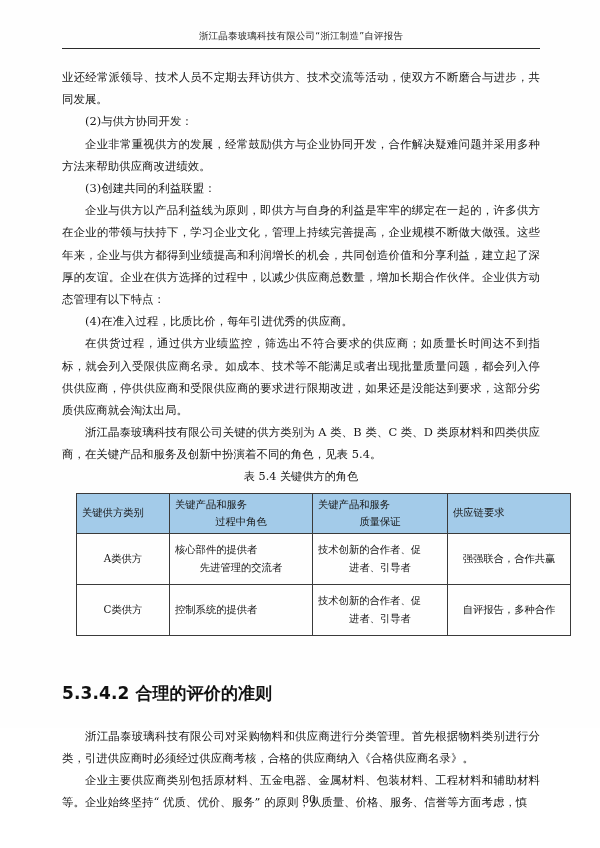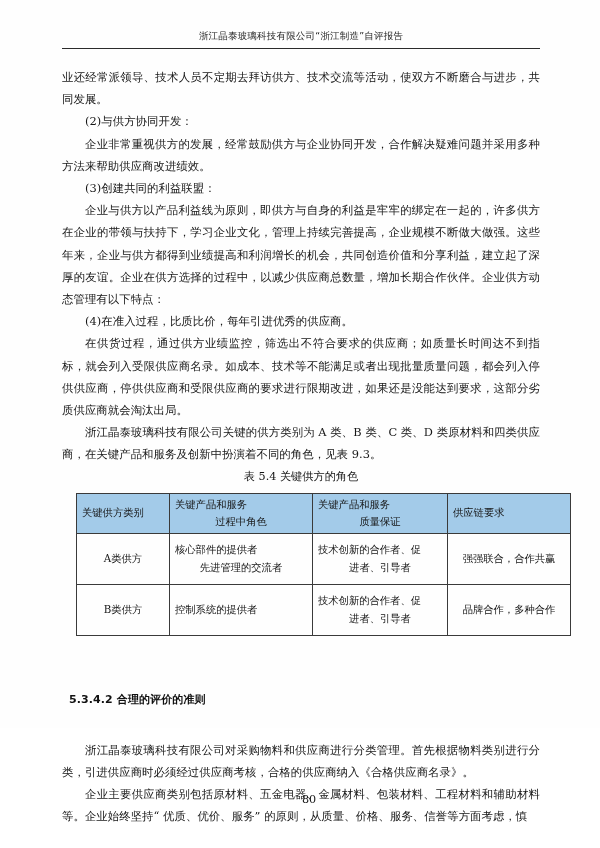--- a/index.html
+++ b/index.html
@@ -125,23 +125,23 @@
   tr.tall td { height: 46px; }
   tr.short td { height: 23px; }
 
   th.c1 { width: 82px; }
   th.c2 { width: 132px; }
   th.c3 { width: 124px; }
   th.c4 { width: 112px; }
 
   
   h2.section-head {
-    margin: 7px;
+    margin: 0;
     font-family: "DejaVu Sans", "Liberation Sans", sans-serif;
-    font-size: 11px;
+    font-size: 17px;
     font-weight: bold;
     color: #111111;
     letter-spacing: 0.1px;
     line-height: 20px;
   }
   .spacer-b { height: 40px; }
   .spacer-c { height: 22px; }
 
   
   .page-number {
@@ -172,21 +172,21 @@
       <p class="para indent">企业非常重视供方的发展，经常鼓励供方与企业协同开发，合作解决疑难问题并采用多种方法来帮助供应商改进绩效。</p>
 
       <p class="para indent">(3)创建共同的利益联盟：</p>
 
       <p class="para indent">企业与供方以产品利益线为原则，即供方与自身的利益是牢牢的绑定在一起的，许多供方在企业的带领与扶持下，学习企业文化，管理上持续完善提高，企业规模不断做大做强。这些年来，企业与供方都得到业绩提高和利润增长的机会，共同创造价值和分享利益，建立起了深厚的友谊。企业在供方选择的过程中，以减少供应商总数量，增加长期合作伙伴。企业供方动态管理有以下特点：</p>
 
       <p class="para indent">(4)在准入过程，比质比价，每年引进优秀的供应商。</p>
 
       <p class="para indent">在供货过程，通过供方业绩监控，筛选出不符合要求的供应商；如质量长时间达不到指标，就会列入受限供应商名录。如成本、技术等不能满足或者出现批量质量问题，都会列入停供供应商，停供供应商和受限供应商的要求进行限期改进，如果还是没能达到要求，这部分劣质供应商就会淘汰出局。</p>
 
-      <p class="para indent">浙江晶泰玻璃科技有限公司关键的供方类别为 A 类、B 类、C 类、D 类原材料和四类供应商，在关键产品和服务及创新中扮演着不同的角色，见表 9.3。</p>
+      <p class="para indent">浙江晶泰玻璃科技有限公司关键的供方类别为 A 类、B 类、C 类、D 类原材料和四类供应商，在关键产品和服务及创新中扮演着不同的角色，见表 5.4。</p>
 
       <div class="tbl-caption">表 5.4 关键供方的角色</div>
 
       <div class="tbl-wrap">
         <table class="role-table">
           <thead>
             <tr>
               <th class="c1">
                 <span class="hdr-l1">关键供方类别</span>
               </th>
@@ -210,29 +210,29 @@
                 <span class="hdr-l1">核心部件的提供者</span>
                 <span class="hdr-l2">先进管理的交流者</span>
               </td>
               <td class="innov">
                 <span class="hdr-l1">技术创新的合作者、促</span>
                 <span class="hdr-l2">进者、引导者</span>
               </td>
               <td class="chain">强强联合，合作共赢</td>
             </tr>
             <tr class="tall">
-              <td class="cat">B类供方</td>
+              <td class="cat">C类供方</td>
               <td class="proc">
                 <span class="hdr-l1">控制系统的提供者</span>
               </td>
               <td class="innov">
                 <span class="hdr-l1">技术创新的合作者、促</span>
                 <span class="hdr-l2">进者、引导者</span>
               </td>
-              <td class="chain">品牌合作，多种合作</td>
+              <td class="chain">自评报告，多种合作</td>
             </tr>
           </tbody>
         </table>
       </div>
 
       <div class="spacer-b"></div>
 
       <h2 class="section-head">5.3.4.2 合理的评价的准则</h2>
 
       <div class="spacer-c"></div>

